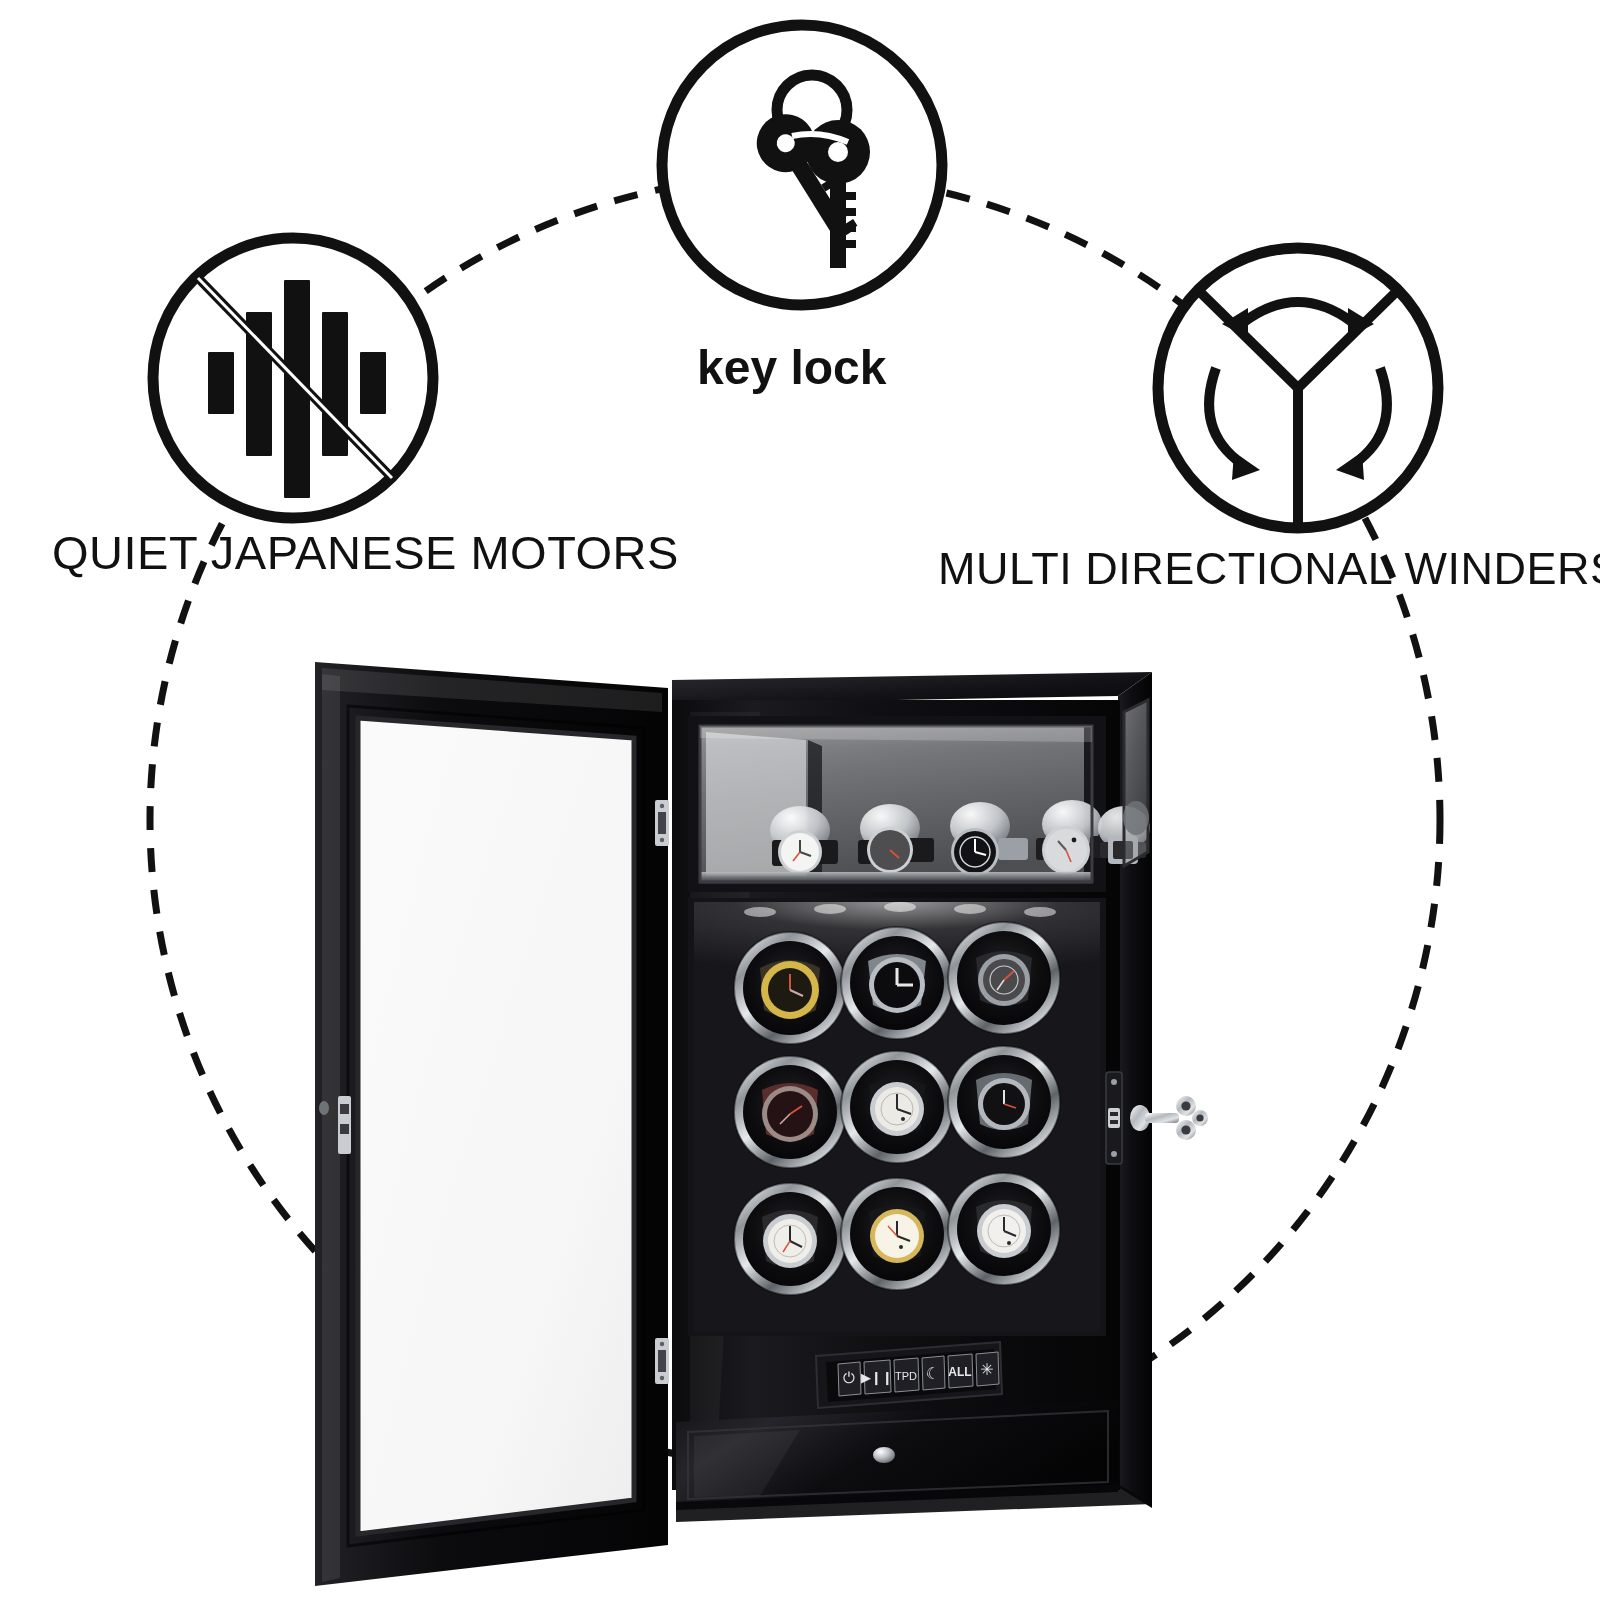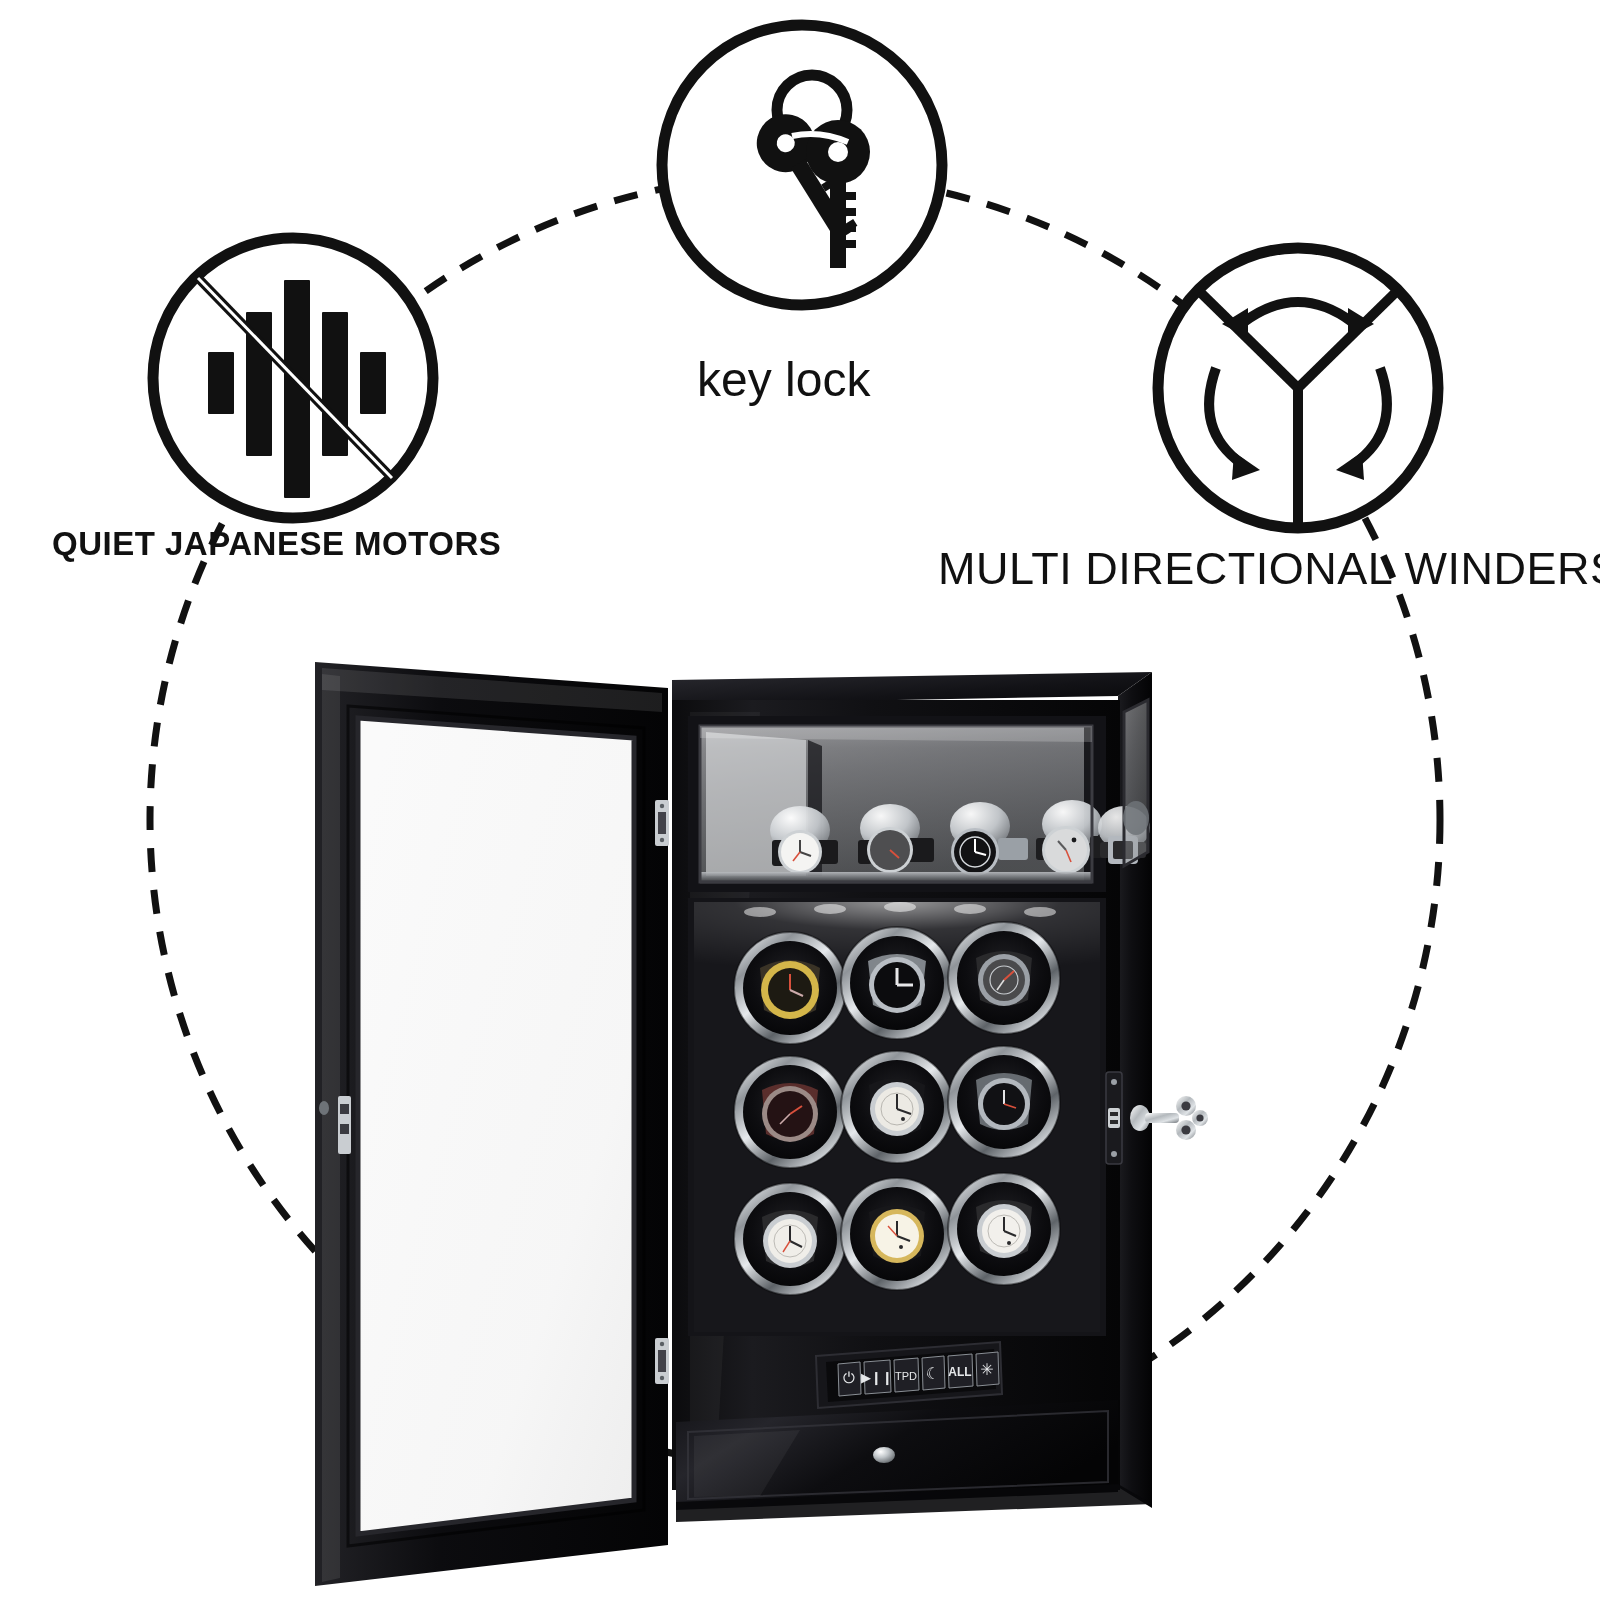--- a/index.html
+++ b/index.html
@@ -10,27 +10,27 @@
   }
   .stage{position:absolute;inset:0;}
   svg.layer{position:absolute;left:0;top:0;width:1600px;height:1600px;}
 
   
   .label{
     position:absolute;color:#111;white-space:nowrap;
     font-family:"Liberation Sans", sans-serif;
   }
   #label-quiet{
-    left:52px;top:525px;font-size:33px;letter-spacing:.5px;font-weight:700;
+    left:52px;top:525px;font-size:47px;letter-spacing:.5px;font-weight:400;
   }
   #label-multi{
     left:938px;top:543px;font-size:45px;letter-spacing:.5px;font-weight:300;
   }
   #label-keylock{
-    left:697px;top:352px;font-size:48px;font-weight:400;letter-spacing:0px;
+    left:697px;top:340px;font-size:48px;font-weight:700;letter-spacing:0px;
   }
 </style>
 </head>
 <body>
 
 <div class="stage">
 
   <svg class="layer" viewBox="0 0 1600 1600">
     <defs>
       <clipPath id="clipConnectorTop">

